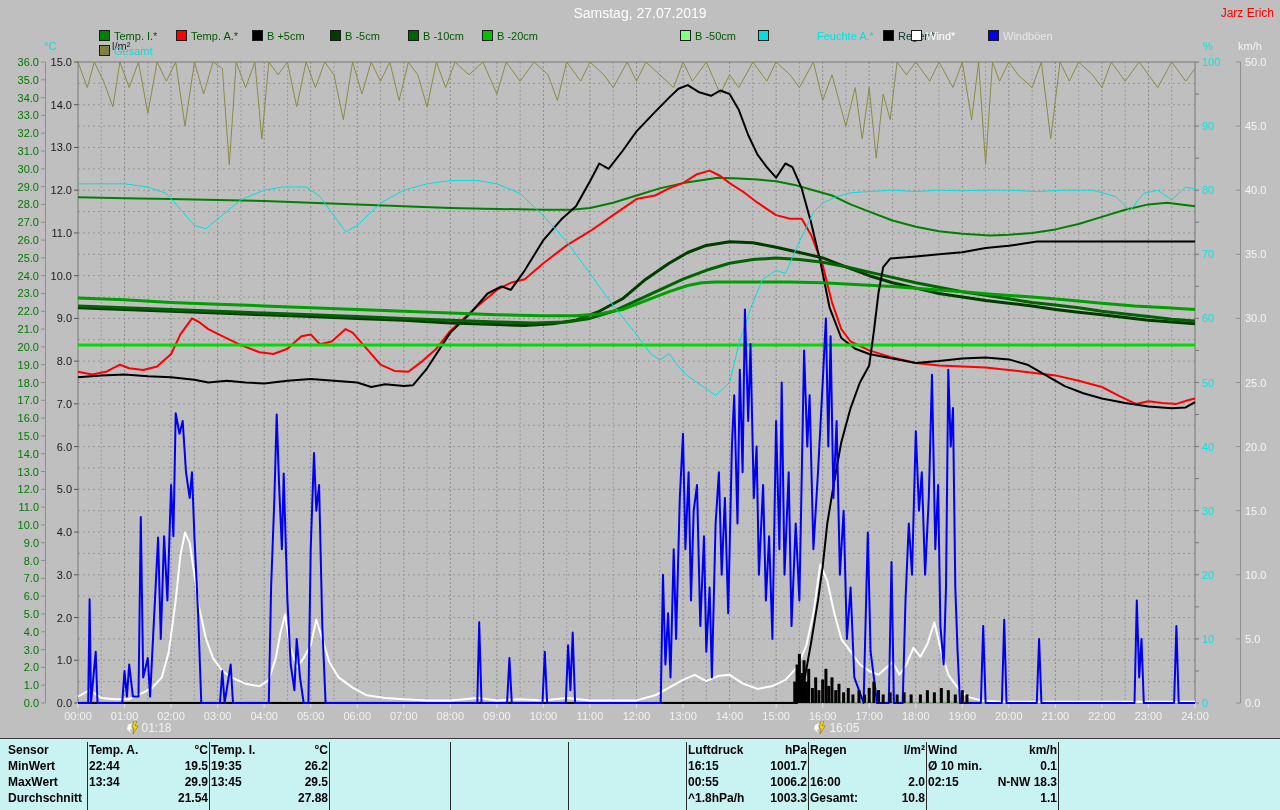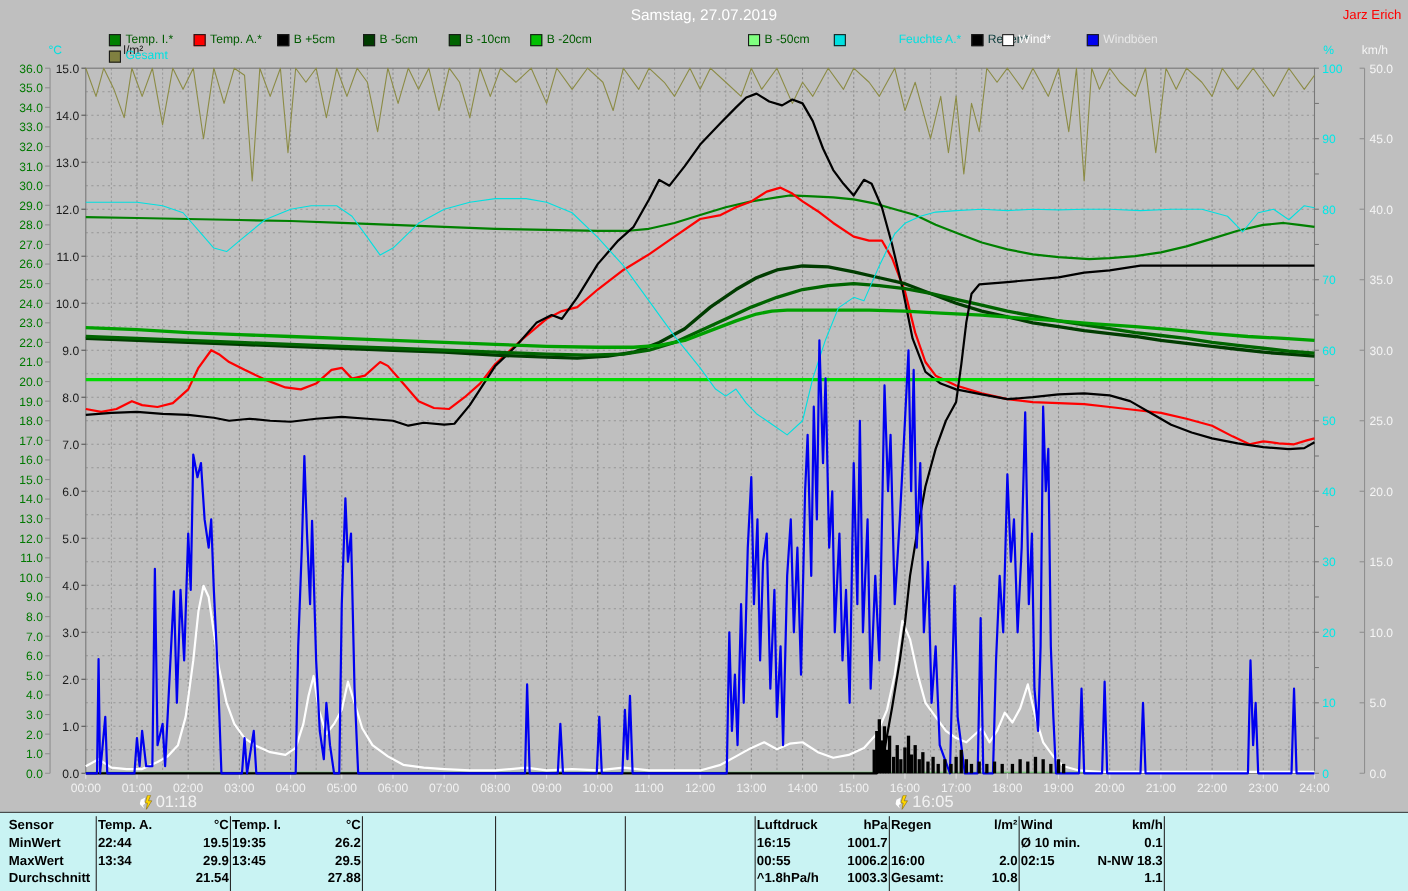--- a/index.html
+++ b/index.html
@@ -2,23 +2,23 @@
 <html><head>
 <meta charset="utf-8">
 <style>
   html,body{margin:0;padding:0;background:#bfbfbf;}
   .screen{position:relative;width:1280px;height:810px;background:#bfbfbf;overflow:hidden;
           font-family:"Liberation Sans",sans-serif;}
   .abs{position:absolute;}
   .title{top:5px;left:0;right:0;text-align:center;color:#ffffff;font-size:14px;}
   .user{top:6px;right:6px;color:#ff0000;font-size:12px;}
   .unitlab{font-size:11px;top:40px;}
-  .legend-item{display:flex;align-items:center;gap:4px;font-size:11px;white-space:nowrap;padding-left:28px;}
+  .legend-item{display:flex;gap:4px;font-size:11px;white-space:nowrap;padding-left:28px;}
   .swatch{width:9px;height:9px;border:1px solid #1a1a1a;display:inline-block;flex:0 0 auto;}
-  .marker{display:flex;align-items:center;gap:2px;font-size:15px;color:#f2f2f2;}
+  .marker{display:flex;align-items:flex-start;gap:2px;font-size:12px;color:#f2f2f2;}
   svg text{font-family:"Liberation Sans",sans-serif;}
   .stats{top:738px;left:0;width:1280px;height:72px;background:#c9f3f3;border-top:1px solid #3a3a3a;
          display:grid;grid-template-columns:88px 122px 120px 121px 118px 118px 122px 118px 132px 1fr;
          font-size:12px;font-weight:bold;color:#000;padding-top:3px;box-sizing:border-box;}
   .tcol{border-right:1px solid #2a2a2a;overflow:hidden;}
   .tcol.last{border-right:none;}
   .trow{height:16px;line-height:16px;display:flex;justify-content:space-between;padding:0 1px;white-space:nowrap;}
   .rowlab .trow{justify-content:flex-start;padding-left:8px;}
 </style>
 </head>

